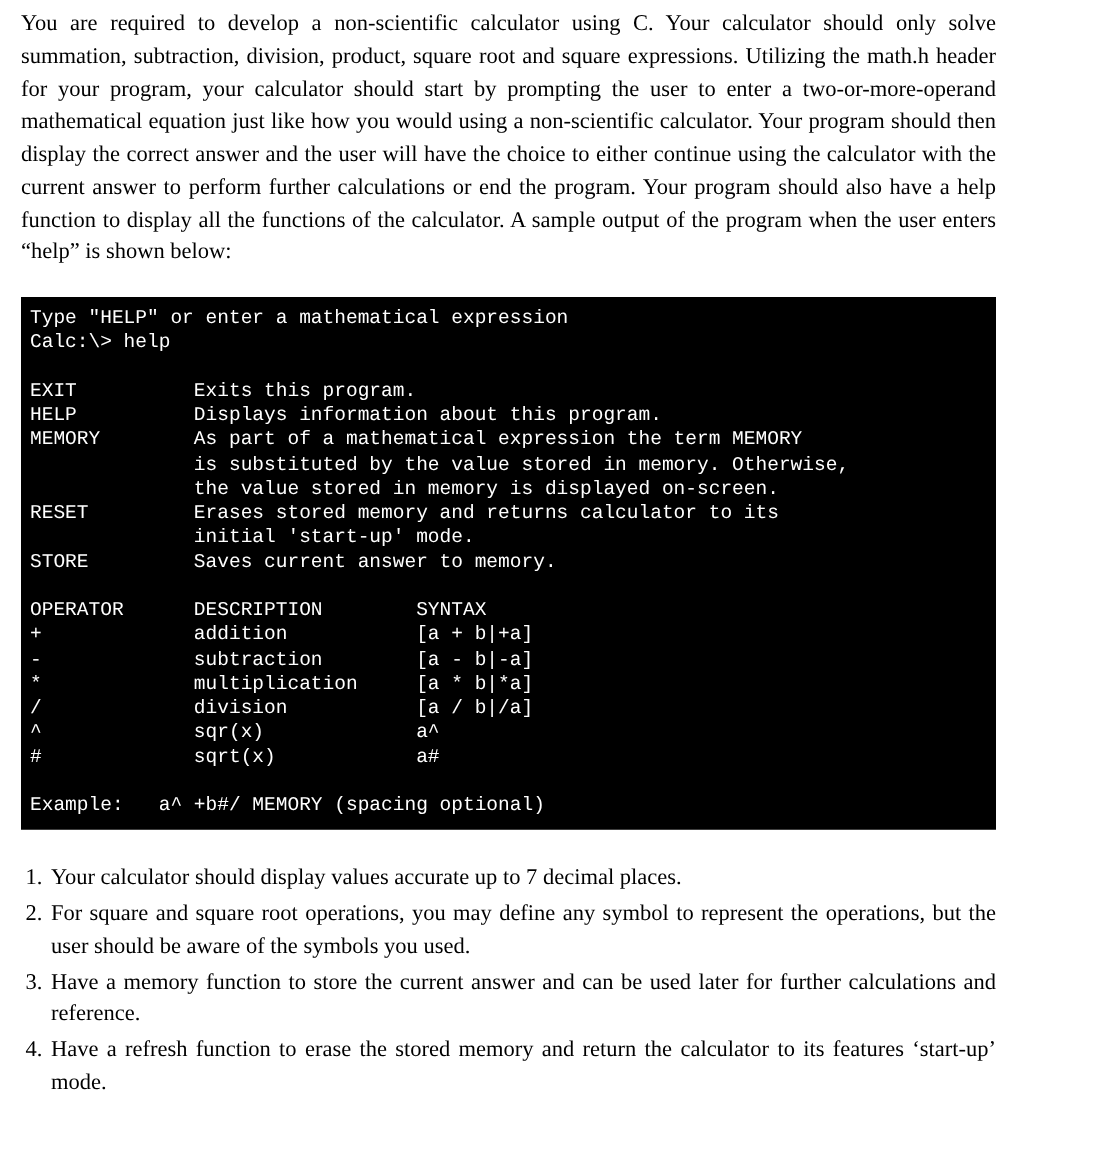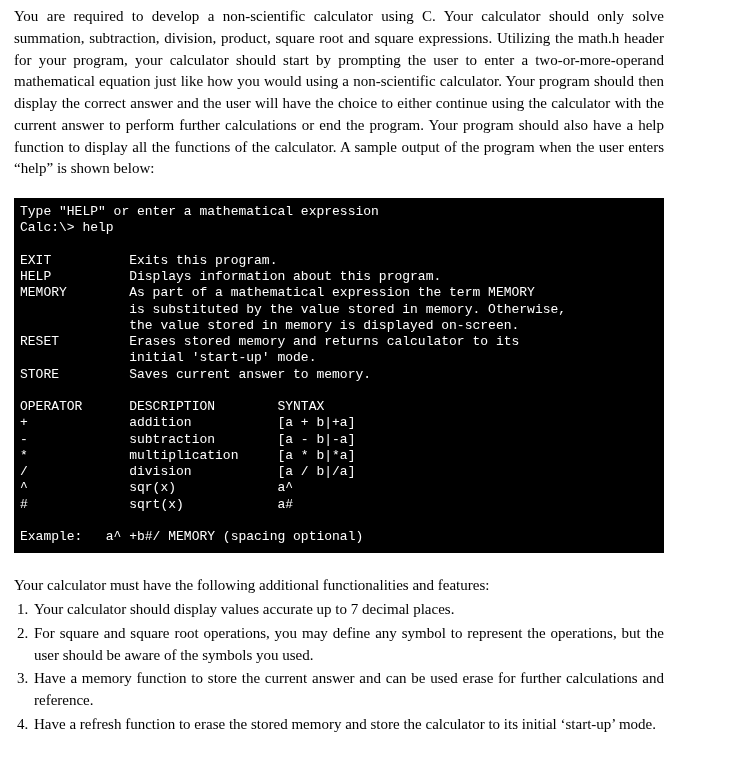--- a/index.html
+++ b/index.html
@@ -67,22 +67,21 @@
 OPERATOR      DESCRIPTION        SYNTAX
 +             addition           [a + b|+a]
 -             subtraction        [a - b|-a]
 *             multiplication     [a * b|*a]
 /             division           [a / b|/a]
 ^             sqr(x)             a^
 #             sqrt(x)            a#
 
 Example:   a^ +b#/ MEMORY (spacing optional)</div>
 
-  <p class="sub-intro">Your calculator must have the following additional functionalities and features:</p>
 
   <ol class="features">
     <li>Your calculator should display values accurate up to 7 decimal places.</li>
     <li>For square and square root operations, you may define any symbol to represent the operations, but the user should be aware of the symbols you used.</li>
-    <li>Have a memory function to store the current answer and can be used erase for further calculations and reference.</li>
-    <li>Have a refresh function to erase the stored memory and store the calculator to its initial ‘start-up’ mode.</li>
+    <li>Have a memory function to store the current answer and can be used later for further calculations and reference.</li>
+    <li>Have a refresh function to erase the stored memory and return the calculator to its features ‘start-up’ mode.</li>
   </ol>
 
 </div>
 
 </body></html>

